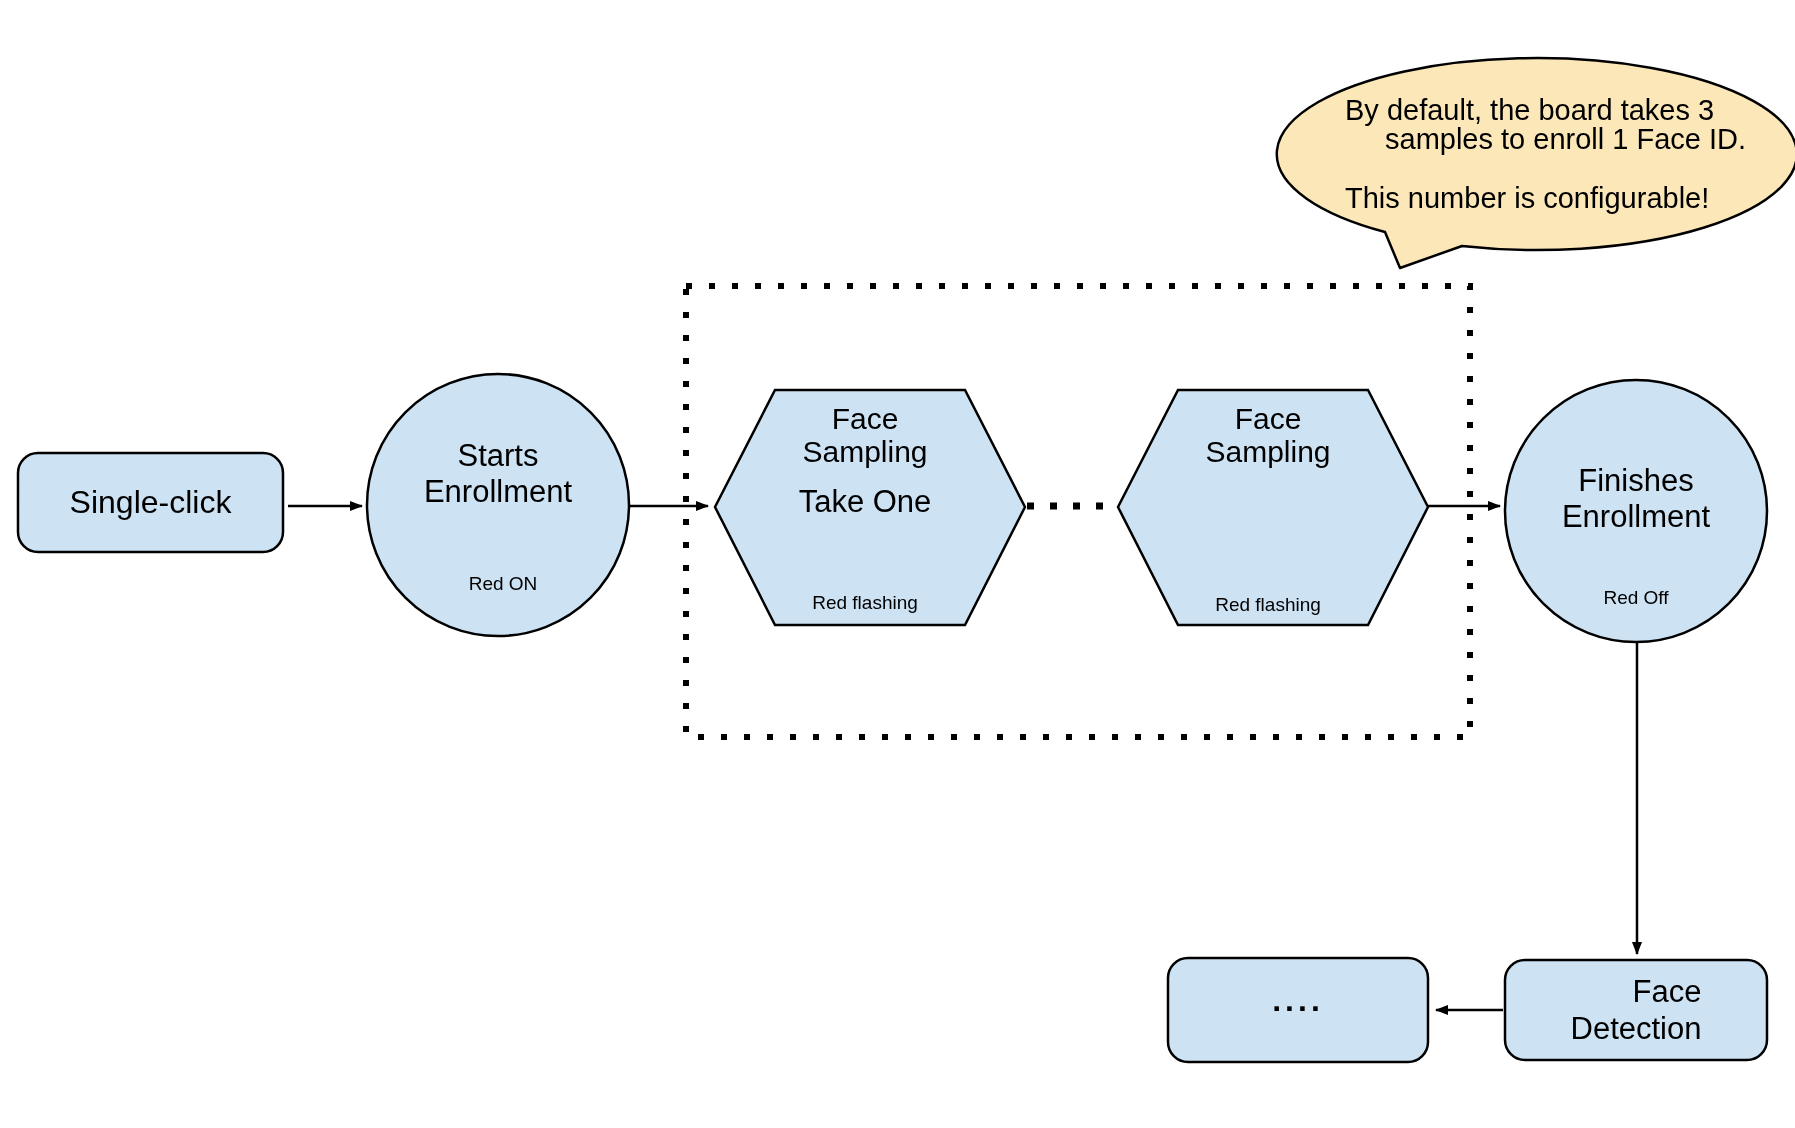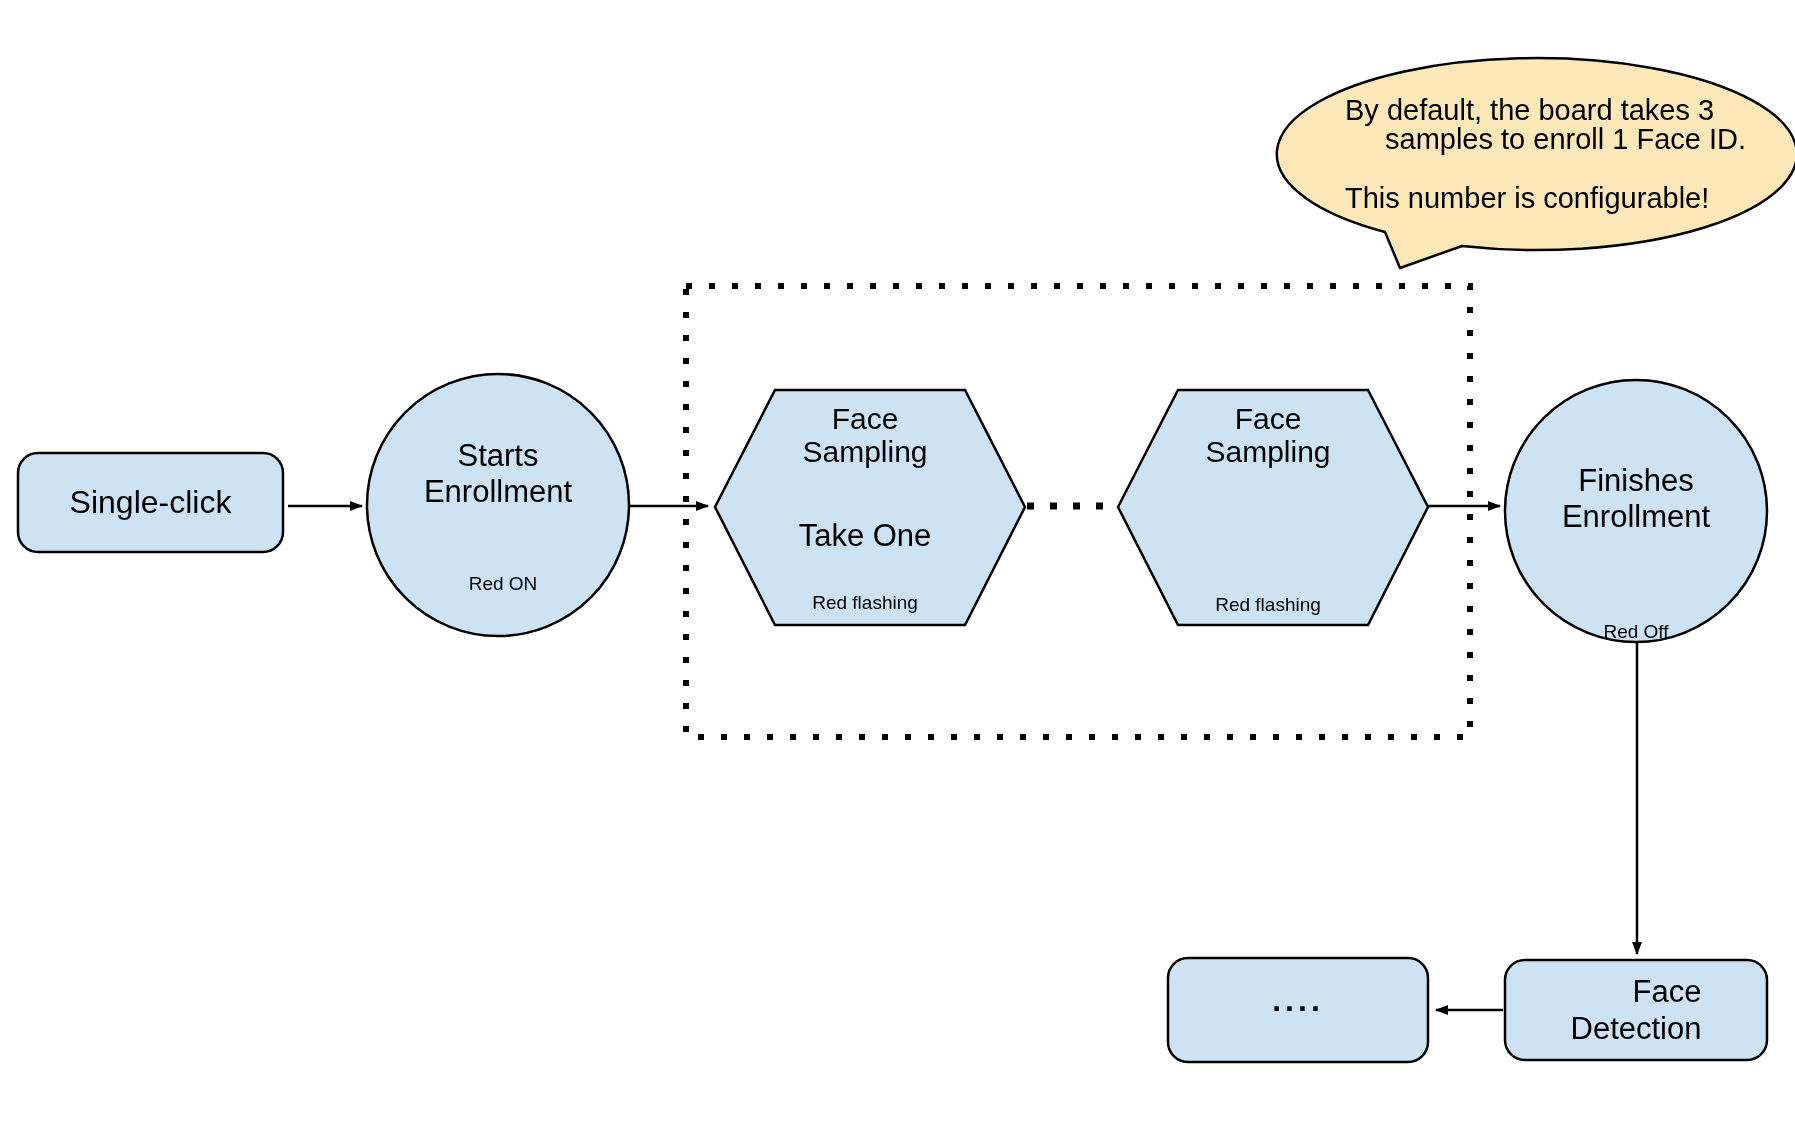--- a/index.html
+++ b/index.html
@@ -124,29 +124,29 @@
   <div class="bubble-line" style="left:1345px; top:184px;text-align:center;">This number is configurable!</div>
 
   <div class="boxlabel" style="left:18px; top:453px; width:265px; height:99px; font-size:32px;">Single-click</div>
 
   <div class="label big" style="left:368px; top:418px; width:260px;margin-top:20px;">Starts
 Enrollment</div>
   <div class="label small" style="left:373px; top:572px; width:260px;">Red ON</div>
 
   <div class="label hexT" style="left:740px; top:402px; width:250px;">Face
 Sampling</div>
-  <div class="label big" style="left:740px; top:518px; width:250px;text-align:center;">Take One</div>
+  <div class="label big" style="left:740px; top:484px; width:250px;text-align:center;">Take One</div>
   <div class="label small" style="left:740px; top:591px; width:250px;">Red flashing</div>
 
   <div class="label hexT" style="left:1143px; top:402px; width:250px;">Face
 Sampling</div>
   <div class="label small" style="left:1143px; top:593px; width:250px;">Red flashing</div>
 
   <div class="label big" style="left:1506px; top:450px; width:260px;margin-top:13px;">Finishes
 Enrollment</div>
-  <div class="label small" style="left:1506px; top:586px; width:260px;margin-top:34px;">Red Off</div>
+  <div class="label small" style="left:1506px; top:586px; width:260px;">Red Off</div>
 
   <div class="boxlabel" style="left:1505px; top:960px; width:262px; height:100px; font-size:31px; line-height:37px;">Face
 Detection</div>
 
   <div class="boxlabel dotsface" style="left:1168px; top:948px; width:260px; height:104px;">....</div>
 
 </div>
 
 </body></html>

